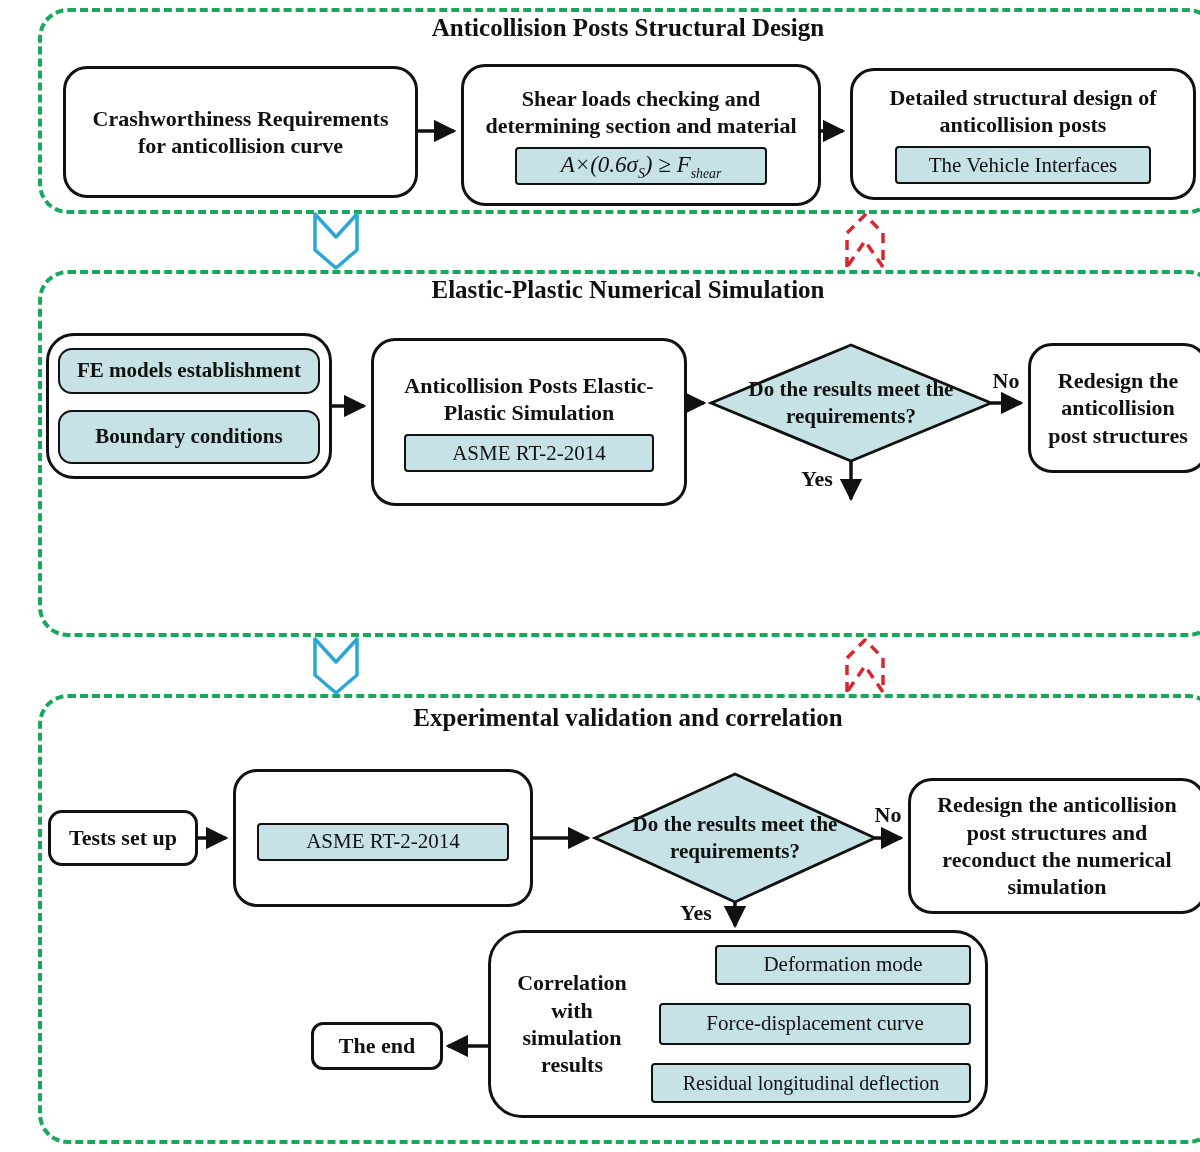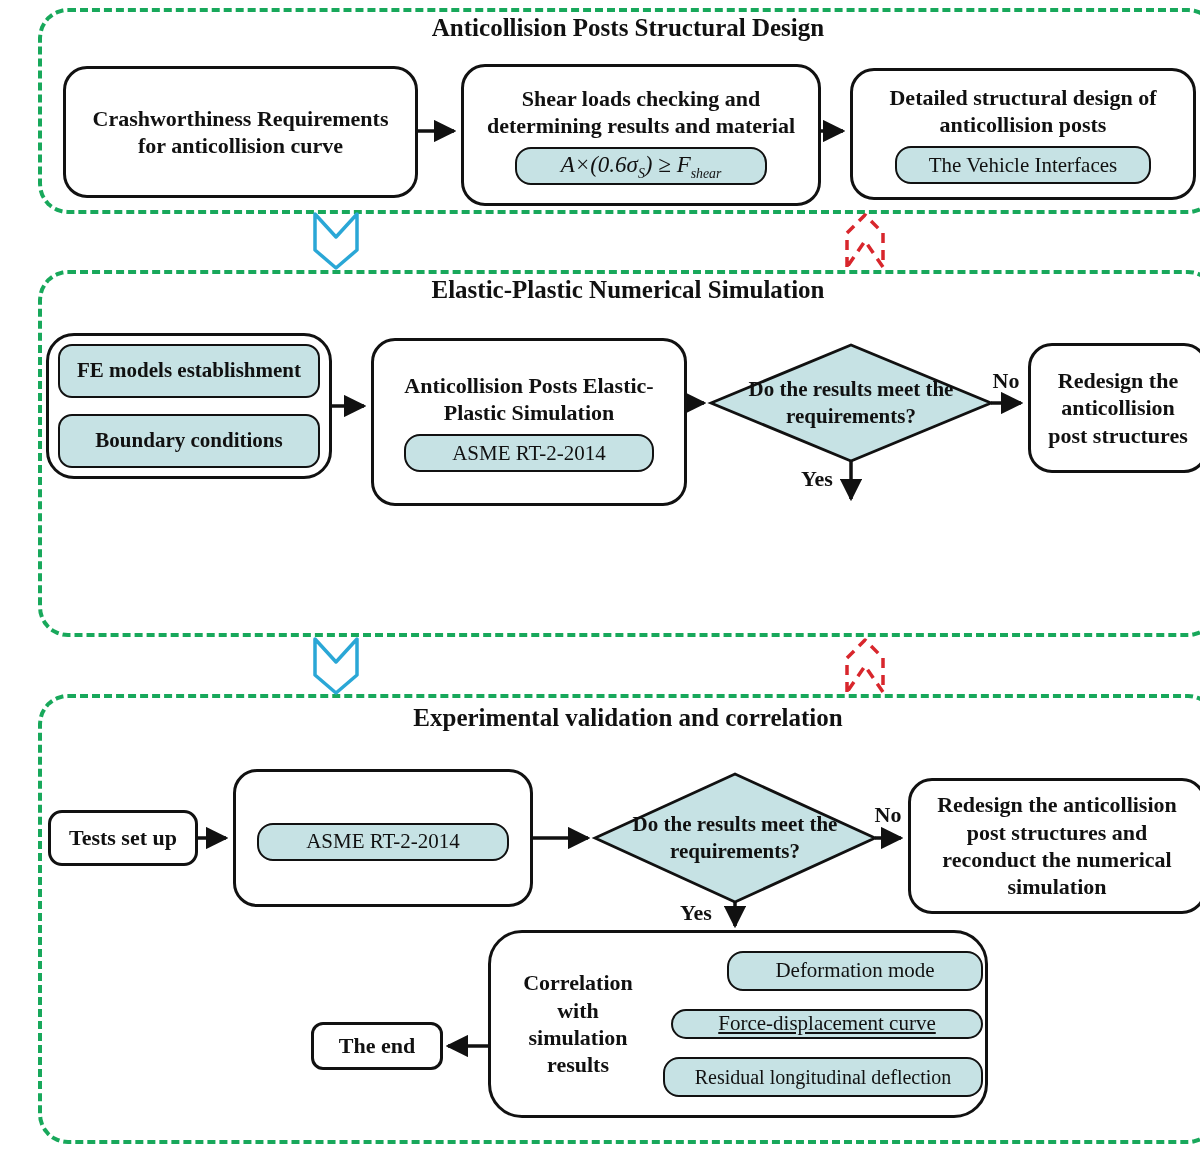--- a/index.html
+++ b/index.html
@@ -14,31 +14,31 @@
   #canvas{position:relative;width:1200px;height:1152px;background:#ffffff;overflow:hidden;margin-left:28px;}
 
   .section{position:absolute;border:4px dashed var(--green);border-radius:30px;z-index:0;}
   .section-title{position:absolute;left:0;width:100%;text-align:center;font-weight:bold;font-size:25px;z-index:2;}
 
   svg.overlay{position:absolute;left:0;top:0;z-index:1;pointer-events:none;}
 
   .box{position:absolute;background:#ffffff;border:3.5px solid var(--ink);border-radius:24px;
        display:flex;flex-direction:column;align-items:center;justify-content:center;
        text-align:center;font-weight:bold;font-size:22px;line-height:1.24;z-index:2;padding:6px 10px;}
-  .teal{background:var(--teal);border:2px solid var(--ink);border-radius:16px;
+  .teal{background:var(--teal);border:2px solid var(--ink);border-radius:4px;
         font-weight:normal;font-size:21px;display:flex;align-items:center;justify-content:center;
         text-align:center;line-height:1.1;}
   .teal.bold{font-weight:bold;border-radius:14px;border-width:2.5px;}
   .formula{font-style:italic;font-size:23px;}
   .formula sub{font-size:0.6em;font-style:italic;}
   .mt8{margin-top:8px;}
   .diamond-text{position:absolute;transform:translate(-50%,-50%);text-align:center;
         font-weight:bold;font-size:21px;line-height:1.3;width:260px;z-index:3;}
   .flow-label{position:absolute;transform:translate(-50%,-50%);font-weight:bold;font-size:22px;z-index:3;}
-  .corr-inner{flex-direction:row;gap:14px;padding:14px 0 14px 16px;border-radius:34px;}
+  .corr-inner{flex-direction:row;gap:14px;padding:14px 12px 14px 16px;border-radius:34px;}
   .corr-left{width:186px;font-weight:bold;font-size:22px;text-align:center;}
   .corr-right{flex:1;display:flex;flex-direction:column;align-items:flex-end;gap:18px;padding-right:2px;}
 </style>
 </head>
 <body>
 
 <div id="canvas">
 
   <div class="section" style="left:10px;top:8px;width:1180px;height:206px;"></div>
   <div class="section" style="left:10px;top:270px;width:1180px;height:367px;"></div>
@@ -74,35 +74,35 @@
     <line x1="460" y1="1046" x2="420" y2="1046" stroke="#111111" stroke-width="3.5" marker-end="url(#ah)"></line>
   </svg>
 
   <div class="section-title" style="top:14px;">Anticollision Posts Structural Design</div>
 
   <div class="box" style="left:35px;top:66px;width:355px;height:132px;">
     <div style="max-width:320px;">Crashworthiness Requirements for anticollision curve</div>
   </div>
 
   <div class="box" style="left:433px;top:64px;width:360px;height:142px;">
-    <div style="max-width:335px;">Shear loads checking and determining results and material</div>
+    <div style="max-width:335px;">Shear loads checking and determining section and material</div>
     <div class="teal formula mt8" style="width:252px;height:38px;">
       <span><span>A×(0.6σ</span><sub>S</sub><span>) ≥ F</span><sub>shear</sub></span>
     </div>
   </div>
 
   <div class="box" style="left:822px;top:68px;width:346px;height:132px;">
     <div style="max-width:320px;">Detailed structural design of anticollision posts</div>
     <div class="teal mt8" style="width:256px;height:38px;">The Vehicle Interfaces</div>
   </div>
 
   <div class="section-title" style="top:276px;">Elastic-Plastic Numerical Simulation</div>
 
   <div class="box" style="left:18px;top:333px;width:286px;height:146px;border-radius:28px;gap:16px;">
-    <div class="teal bold" style="width:262px;height:54px;">FE models establishment</div>
+    <div class="teal bold" style="width:262px;height:46px;">FE models establishment</div>
     <div class="teal bold" style="width:262px;height:54px;">Boundary conditions</div>
   </div>
 
   <div class="box" style="left:343px;top:338px;width:316px;height:168px;">
     <div style="max-width:296px;">Anticollision Posts Elastic-Plastic Simulation</div>
     <div class="teal mt8" style="width:250px;height:38px;">ASME RT-2-2014</div>
   </div>
 
   <div class="diamond-text" style="left:823px;top:403px;">Do the results meet the requirements?</div>
   <div class="flow-label" style="left:978px;top:381px;">No</div>
@@ -128,21 +128,21 @@
   <div class="flow-label" style="left:668px;top:913px;">Yes</div>
 
   <div class="box" style="left:880px;top:778px;width:298px;height:136px;">
     <div style="max-width:276px;">Redesign the anticollision post structures and reconduct the numerical simulation</div>
   </div>
 
   <div class="box corr-inner" style="left:460px;top:930px;width:500px;height:188px;">
     <div class="corr-left">Correlation with simulation results</div>
     <div class="corr-right">
       <div class="teal" style="width:256px;height:40px;">Deformation mode</div>
-      <div class="teal" style="width:312px;height:30px;text-decoration:underline;">Force-displacement curve</div>
+      <div class="teal" style="width:312px;height:42px;">Force-displacement curve</div>
       <div class="teal" style="width:320px;height:40px;font-size:20px;">Residual longitudinal deflection</div>
     </div>
   </div>
 
   <div class="box" style="left:283px;top:1022px;width:132px;height:48px;border-radius:12px;">
     <div>The end</div>
   </div>
 
 </div>
 

